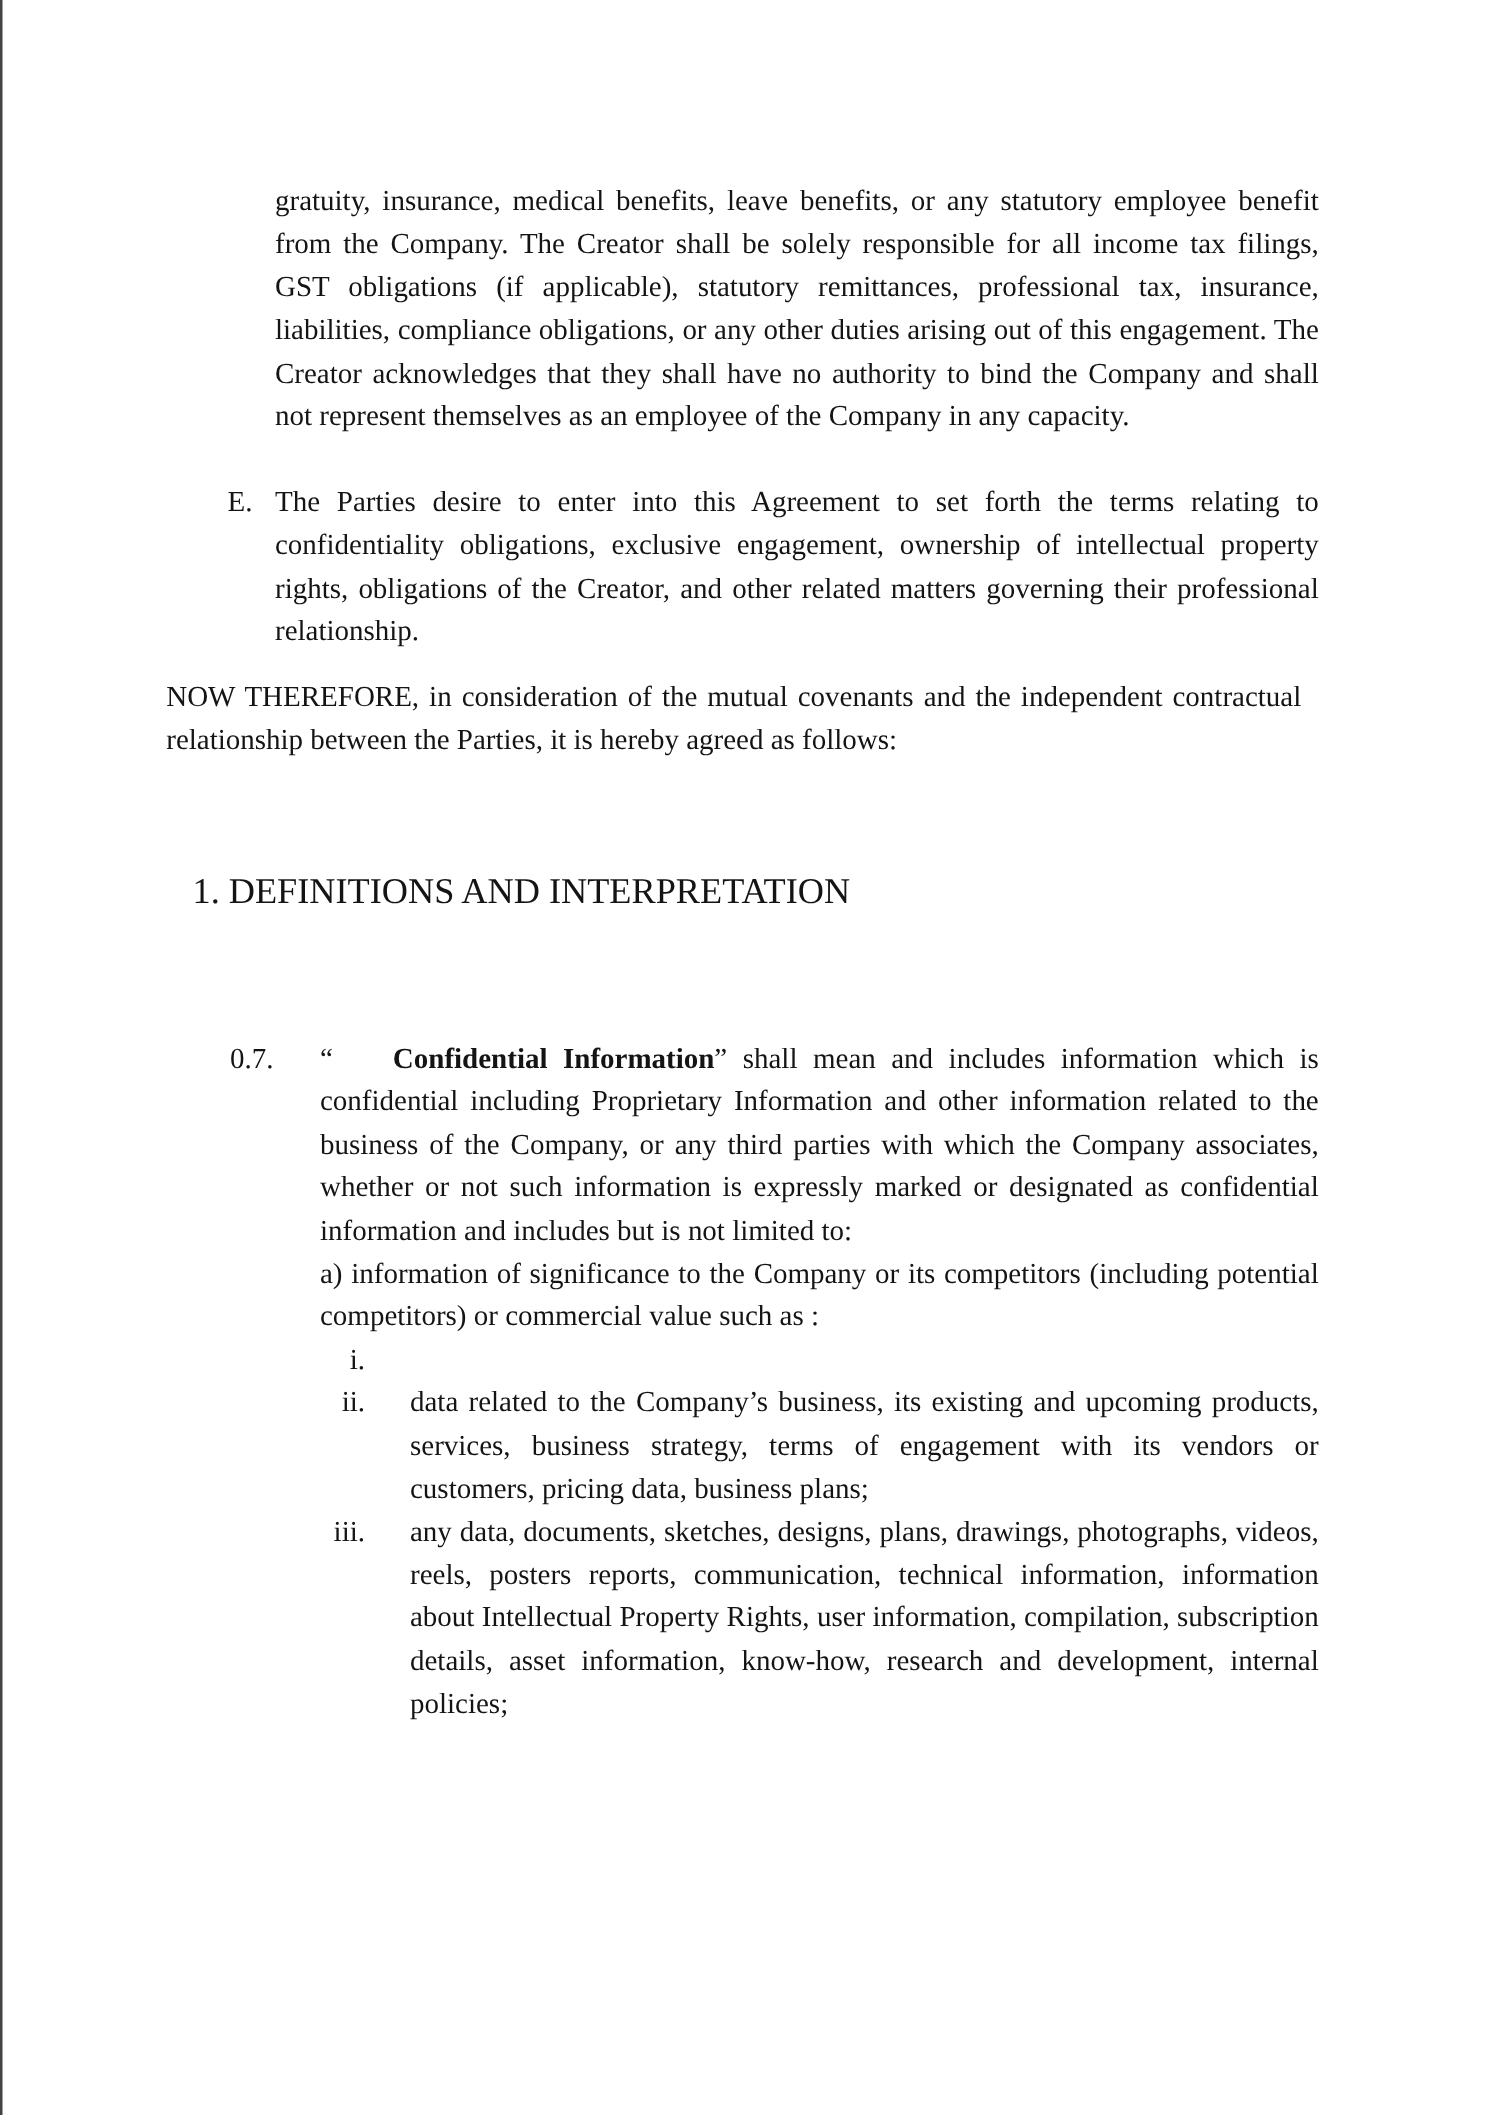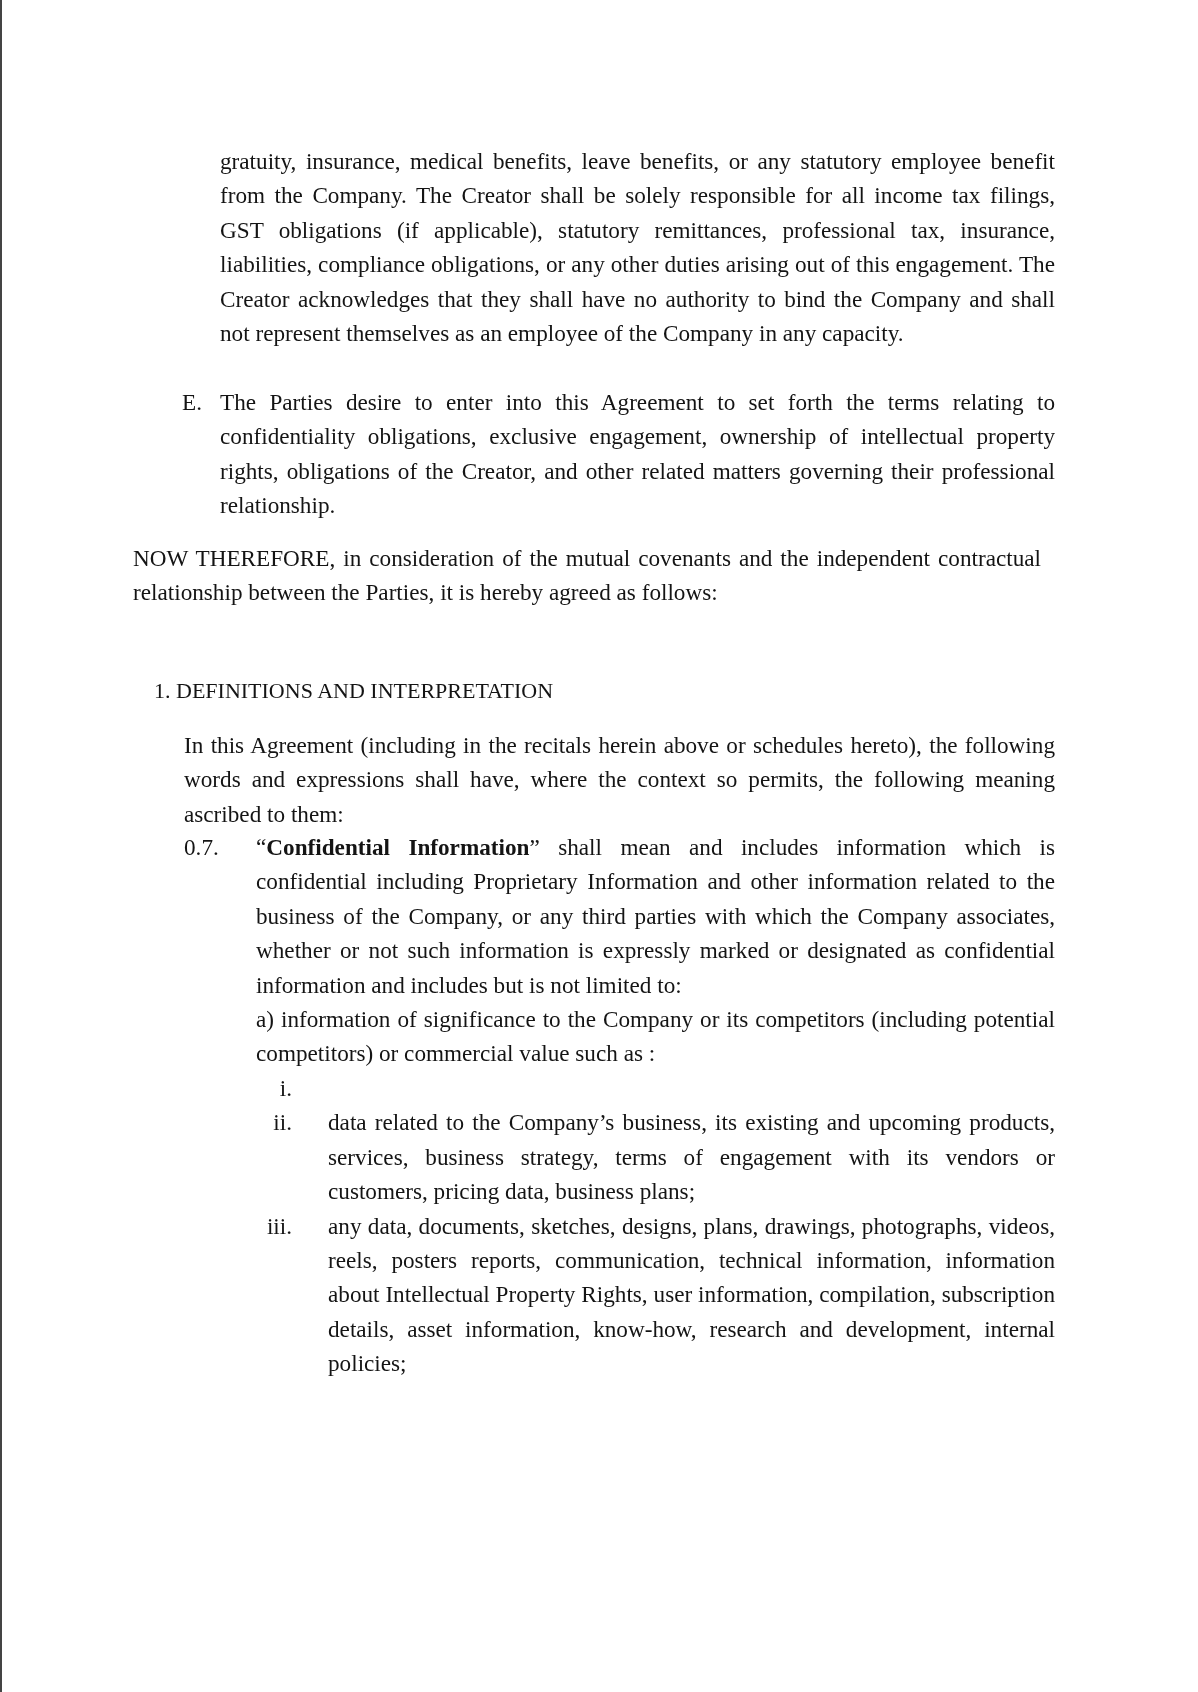--- a/index.html
+++ b/index.html
@@ -62,22 +62,22 @@
     #recital-e .body { width: 835px; }
     
     #now-therefore {
       left: 133px;
       top: 541px;
       width: 908px;
     }
     
     #section-heading {
       left: 154px;
-      top: 674px;
-      font-size: 22px;
+      top: 696px;
+      font-size: 29px;
       line-height: 34.4px;
       white-space: nowrap;
     }
     
     #section-intro {
       left: 184px;
       top: 728px;
       width: 871px;
     }
     
@@ -100,41 +100,40 @@
     .sub-item .marker {
       width: 52px;
       text-align: right;
       padding-right: 36px;
       box-sizing: content-box;
       flex: 0 0 auto;
     }
     .sub-item .body {
       width: 727px;
     }
-    b { font-weight: bold; }
+    b { font-weight: bold; margin-left: 48px; }
   </style>
 </head>
 <body>
 
 <div class="page-edge"></div>
 
 <div class="page">
 
   <p id="recital-d" class="block txt">gratuity, insurance, medical benefits, leave benefits, or any statutory employee benefit from the Company. The Creator shall be solely responsible for all income tax filings, GST obligations (if applicable), statutory remittances, professional tax, insurance, liabilities, compliance obligations, or any other duties arising out of this engagement. The Creator acknowledges that they shall have no authority to bind the Company and shall not represent themselves as an employee of the Company in any capacity.</p>
 
   <div id="recital-e" class="block marker-row">
     <span class="marker txt">E.</span>
     <p class="body txt">The Parties desire to enter into this Agreement to set forth the terms relating to confidentiality obligations, exclusive engagement, ownership of intellectual property rights, obligations of the Creator, and other related matters governing their professional relationship.</p>
   </div>
 
   <p id="now-therefore" class="block txt">NOW THEREFORE, in consideration of the mutual covenants and the independent contractual relationship between the Parties, it is hereby agreed as follows:</p>
 
   <div id="section-heading" class="block">1. DEFINITIONS AND INTERPRETATION</div>
 
-  <p id="section-intro" class="block txt">In this Agreement (including in the recitals herein above or schedules hereto), the following words and expressions shall have, where the context so permits, the following meaning ascribed to them:</p>
 
   <div id="def-1-1" class="block marker-row">
     <span class="marker txt">0.7.</span>
     <div class="body">
       <p class="txt"><span>“</span><b>Confidential Information</b><span>”</span><span> shall mean and includes information which is confidential including Proprietary Information and other information related to the business of the Company, or any third parties with which the Company associates, whether or not such information is expressly marked or designated as confidential information and includes but is not limited to:</span></p>
       <p class="txt">a) information of significance to the Company or its competitors (including potential competitors) or commercial value such as :</p>
     </div>
   </div>
 
   <div id="sublist" class="block">

